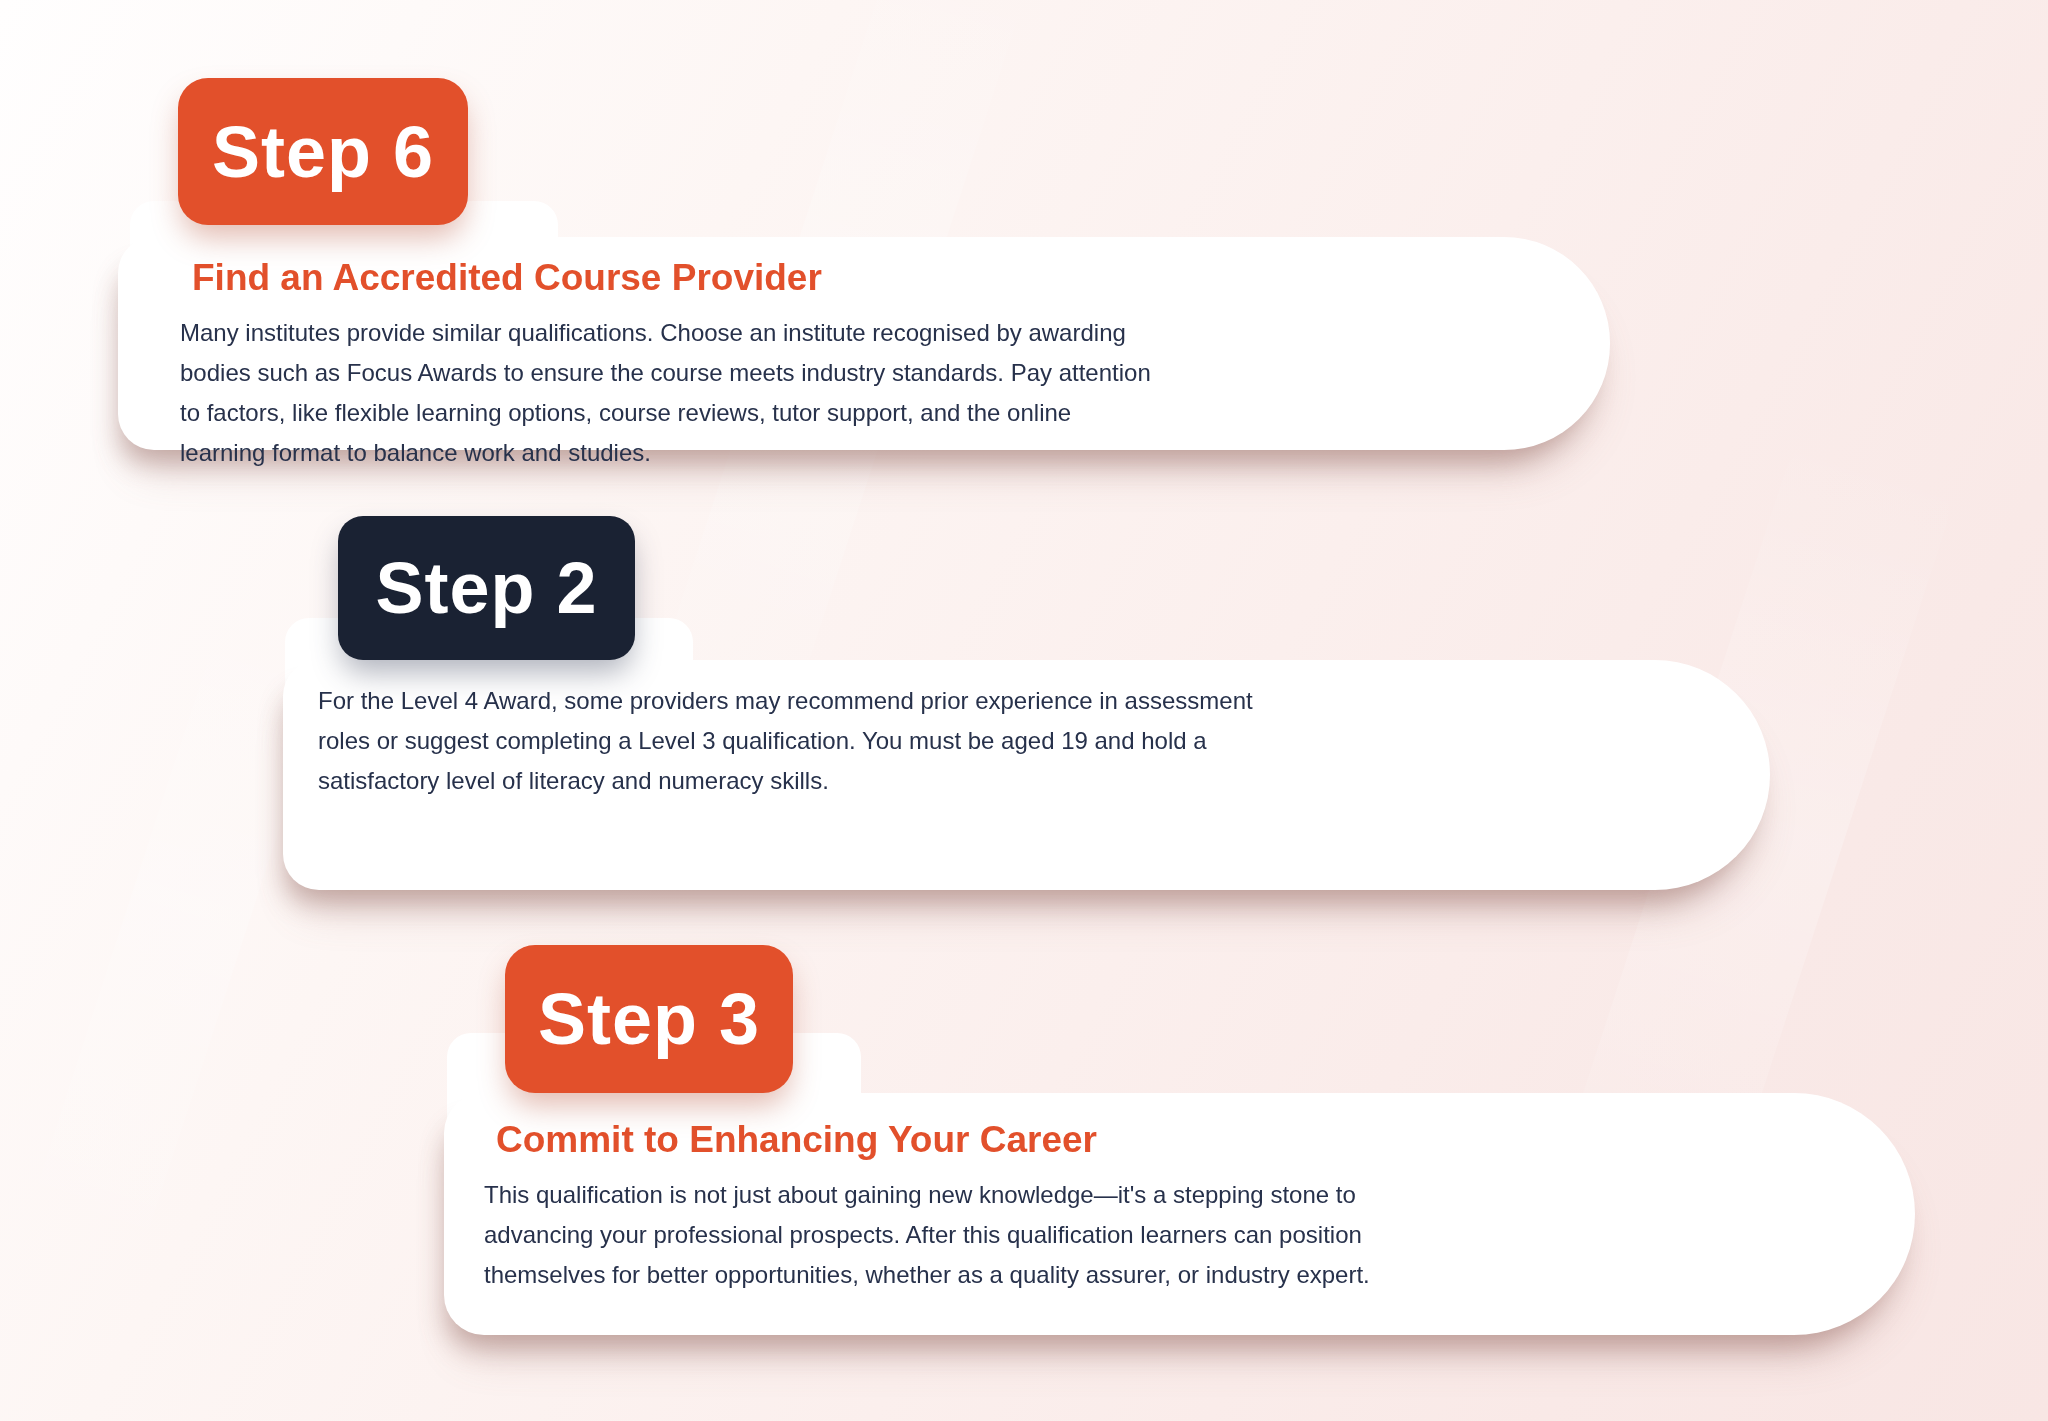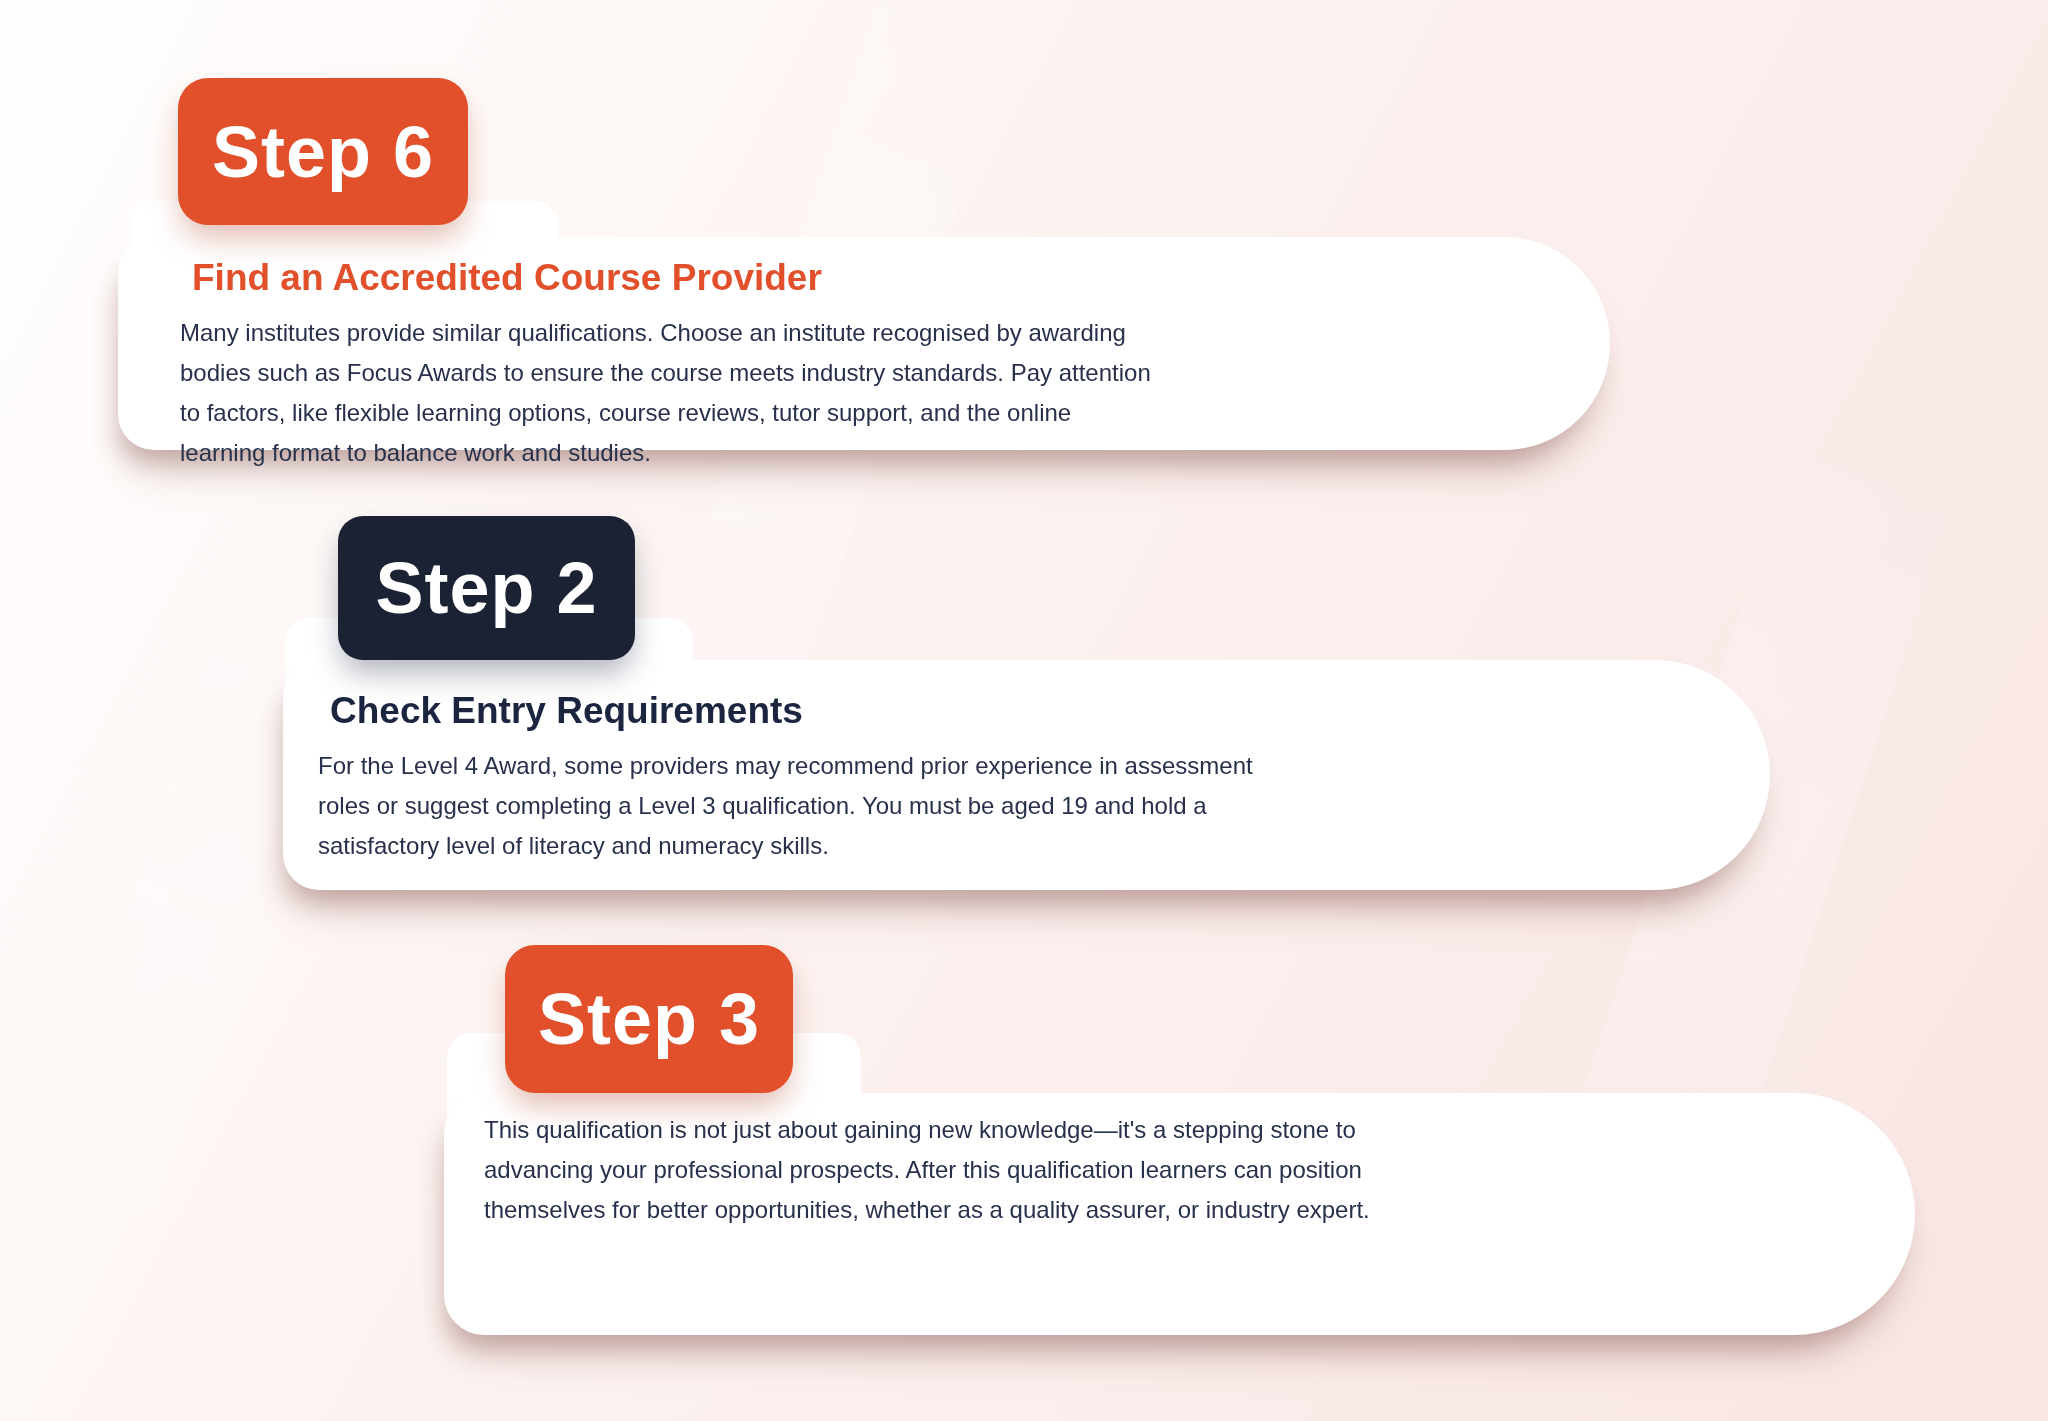--- a/index.html
+++ b/index.html
@@ -65,33 +65,33 @@
 learning format to balance work and studies.</p>
     </div>
     <div class="badge orange badge-1">
       <span>Step 6</span>
     </div>
   </section>
 
   <section>
     <div class="tab tab-2"></div>
     <div class="card card-2">
-      <h2 class="title navy-text">Check Entry Requirements</h2>
       <p class="body">For the Level 4 Award, some providers may recommend prior experience in assessment
 roles or suggest completing a Level 3 qualification. You must be aged 19 and hold a
 satisfactory level of literacy and numeracy skills.</p>
     </div>
     <div class="badge navy badge-2">
       <span>Step 2</span>
     </div>
   </section>
 
   <section>
     <div class="tab tab-3"></div>
     <div class="card card-3">
+      <h2 class="title orange-text">Commit to Enhancing Your Career</h2>
       <p class="body">This qualification is not just about gaining new knowledge—it's a stepping stone to
 advancing your professional prospects. After this qualification learners can position
 themselves for better opportunities, whether as a quality assurer, or industry expert.</p>
     </div>
     <div class="badge orange badge-3">
       <span>Step 3</span>
     </div>
   </section>
 
 </div>

